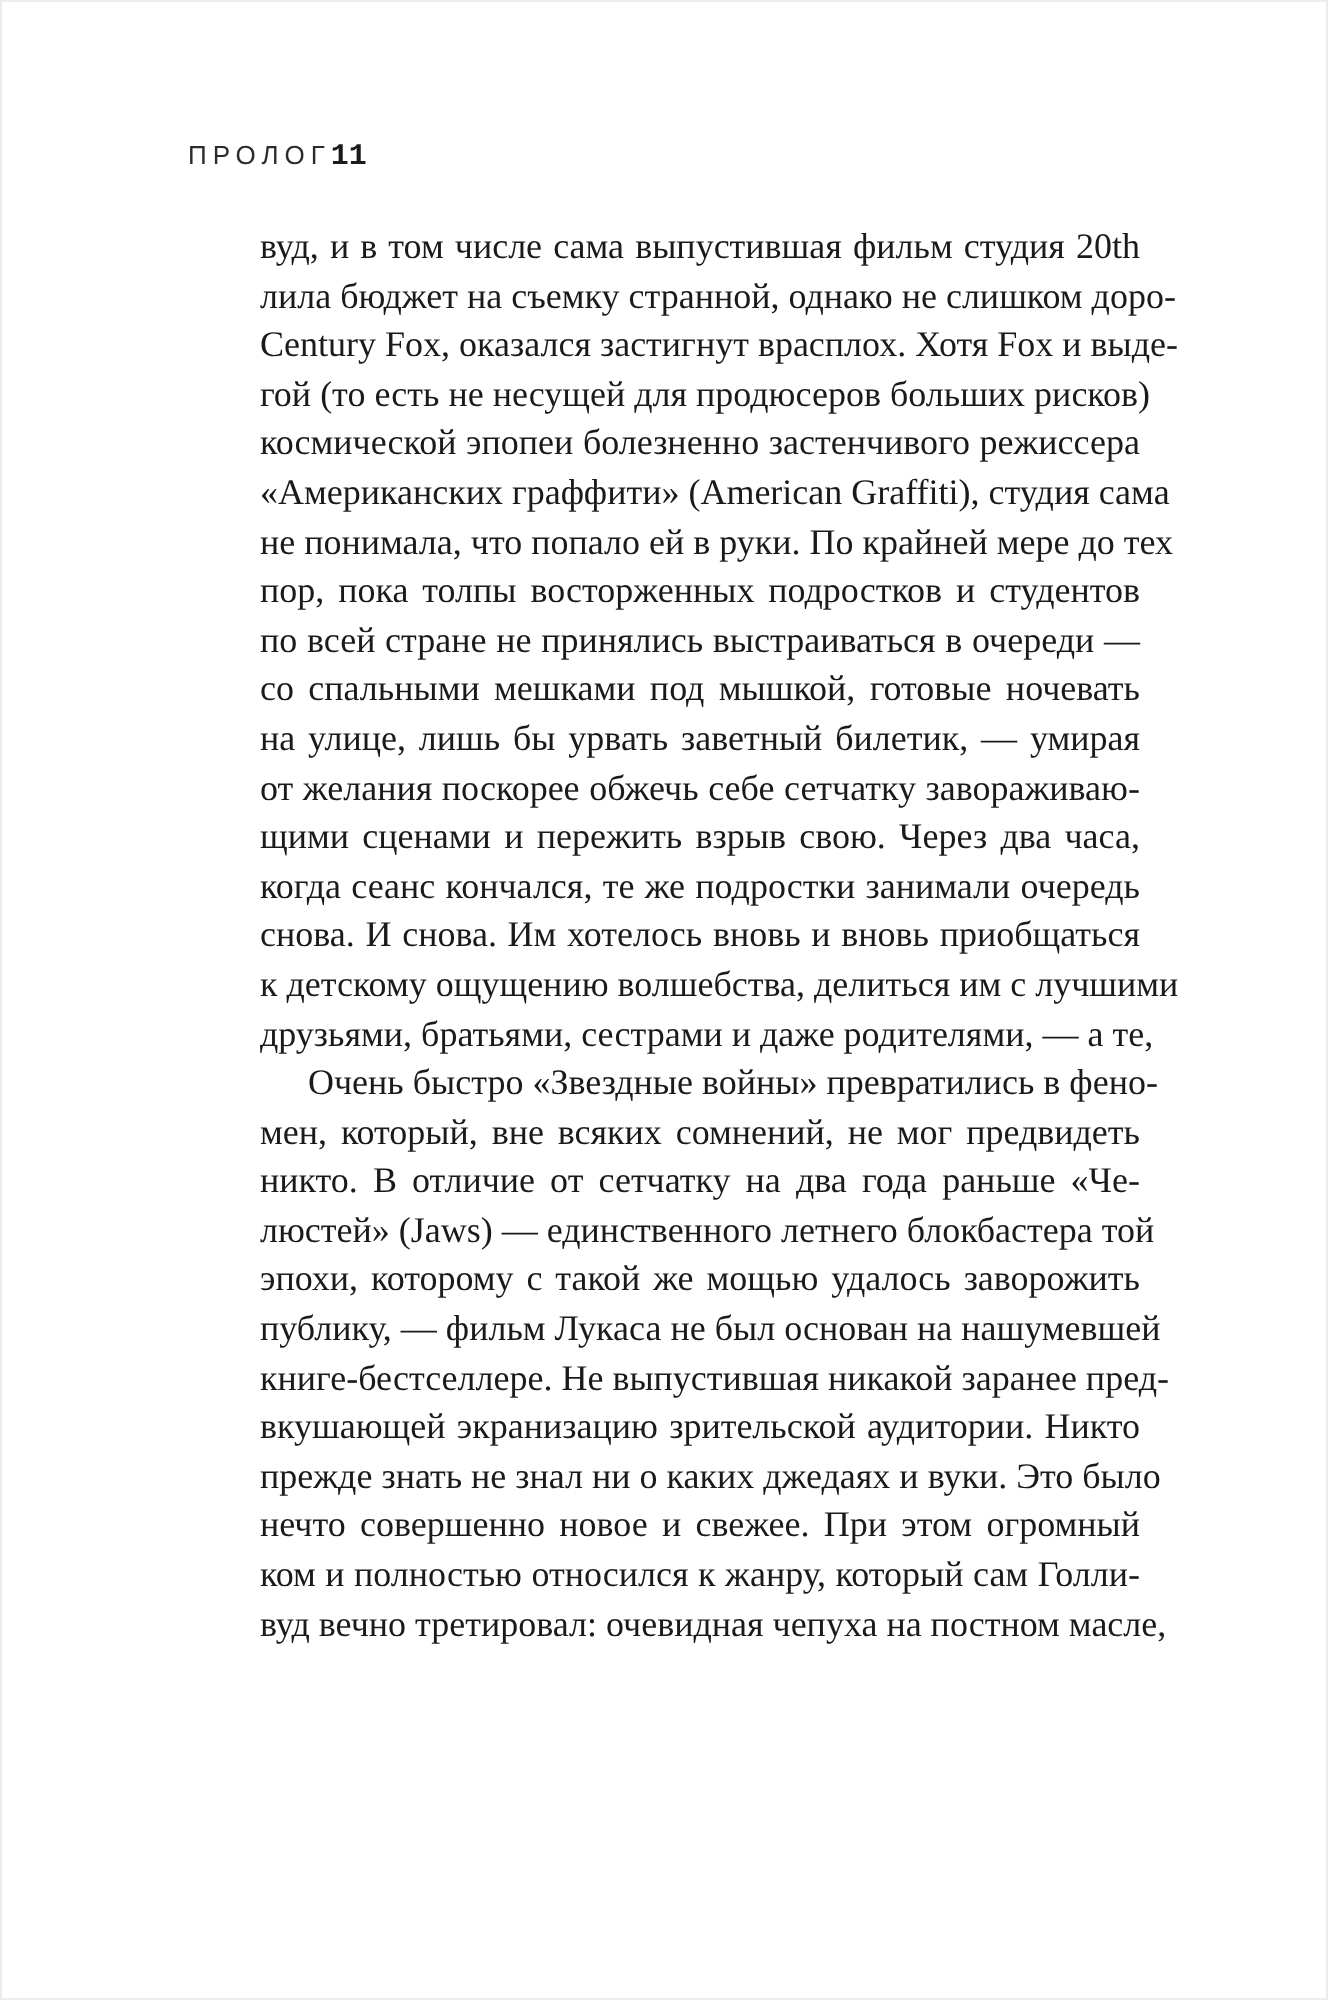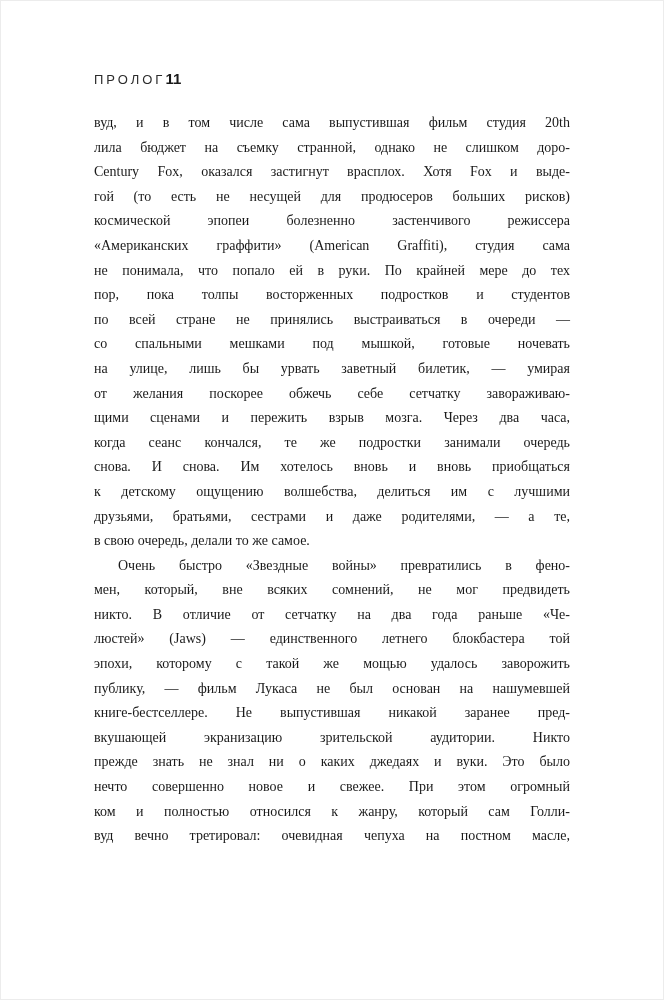--- a/index.html
+++ b/index.html
@@ -28,25 +28,26 @@
     font-size: 13px;
     letter-spacing: 3px;
     color: #2b2b2b;
     font-family: "Liberation Sans", sans-serif;
     font-weight: 400;
   }
   .page-number {
     font-size: 15px;
     font-weight: 700;
     color: #1a1a1a;
-    font-family: Liberation Sans, sans-serif;
+    font-family: Liberation Mono, monospace;
   }
   .body-text {
-    font-size: 14px;
+    font-size: 18px;
     line-height: 24.6px;
+    margin-left: 36px;
   }
   .paragraph {
     margin: 0;
   }
   .line {
     text-align: justify;
     text-align-last: justify;
     white-space: nowrap;
     height: 24.6px;
   }
@@ -72,26 +73,25 @@
         <div class="line">Century Fox, оказался застигнут врасплох. Хотя Fox и выде-</div>
         <div class="line">гой (то есть не несущей для продюсеров больших рисков)</div>
         <div class="line">космической эпопеи болезненно застенчивого режиссера</div>
         <div class="line">«Американских граффити» (American Graffiti), студия сама</div>
         <div class="line">не понимала, что попало ей в руки. По крайней мере до тех</div>
         <div class="line">пор, пока толпы восторженных подростков и студентов</div>
         <div class="line">по всей стране не принялись выстраиваться в очереди —</div>
         <div class="line">со спальными мешками под мышкой, готовые ночевать</div>
         <div class="line">на улице, лишь бы урвать заветный билетик, — умирая</div>
         <div class="line">от желания поскорее обжечь себе сетчатку завораживаю-</div>
-        <div class="line">щими сценами и пережить взрыв мозга. Через два часа,</div>
+        <div class="line">щими сценами и пережить взрыв свою. Через два часа,</div>
         <div class="line">когда сеанс кончался, те же подростки занимали очередь</div>
         <div class="line">снова. И снова. Им хотелось вновь и вновь приобщаться</div>
         <div class="line">к детскому ощущению волшебства, делиться им с лучшими</div>
         <div class="line">друзьями, братьями, сестрами и даже родителями, — а те,</div>
-        <div class="line last">в свою очередь, делали то же самое.</div>
       </div>
       <div class="paragraph">
         <div class="line indent">Очень быстро «Звездные войны» превратились в фено-</div>
         <div class="line">мен, который, вне всяких сомнений, не мог предвидеть</div>
         <div class="line">никто. В отличие от сетчатку на два года раньше «Че-</div>
         <div class="line">люстей» (Jaws) — единственного летнего блокбастера той</div>
         <div class="line">эпохи, которому с такой же мощью удалось заворожить</div>
         <div class="line">публику, — фильм Лукаса не был основан на нашумевшей</div>
         <div class="line">книге-бестселлере. Не выпустившая никакой заранее пред-</div>
         <div class="line">вкушающей экранизацию зрительской аудитории. Никто</div>

